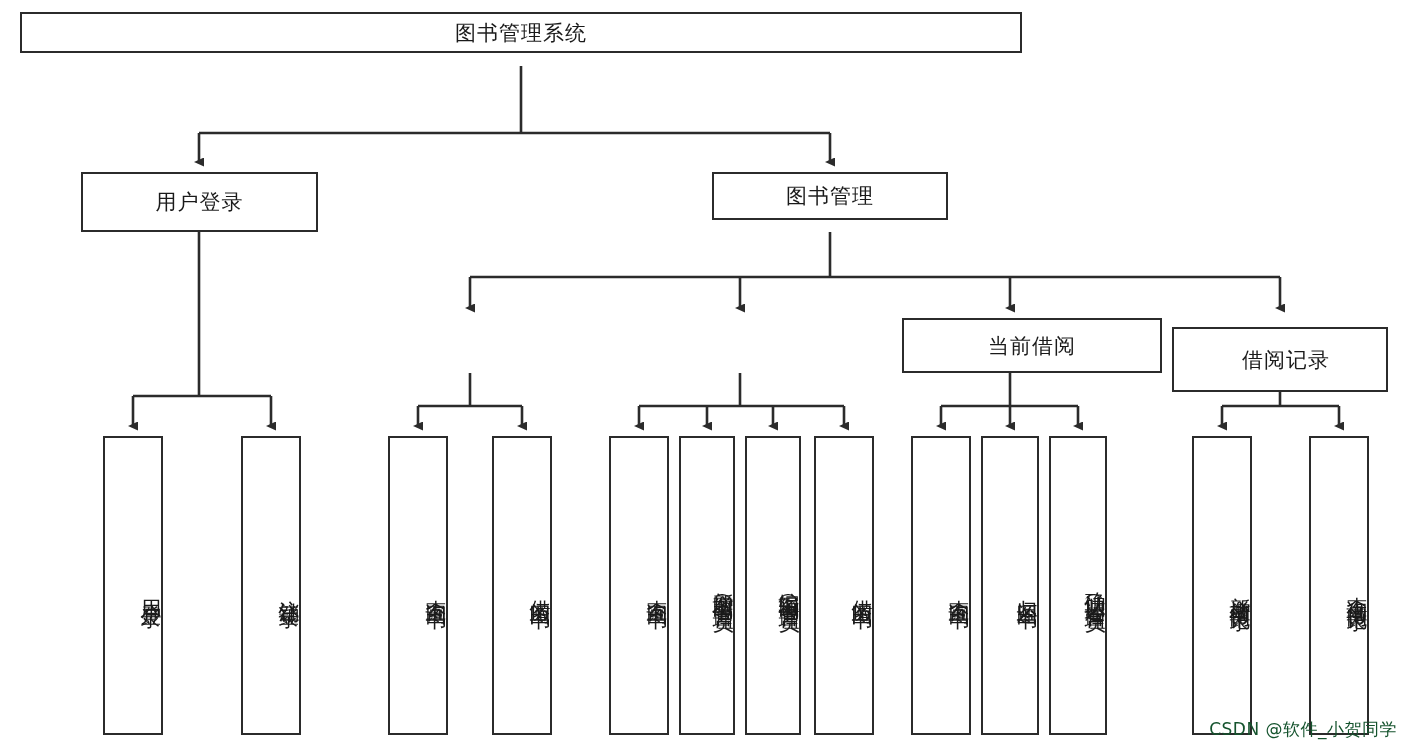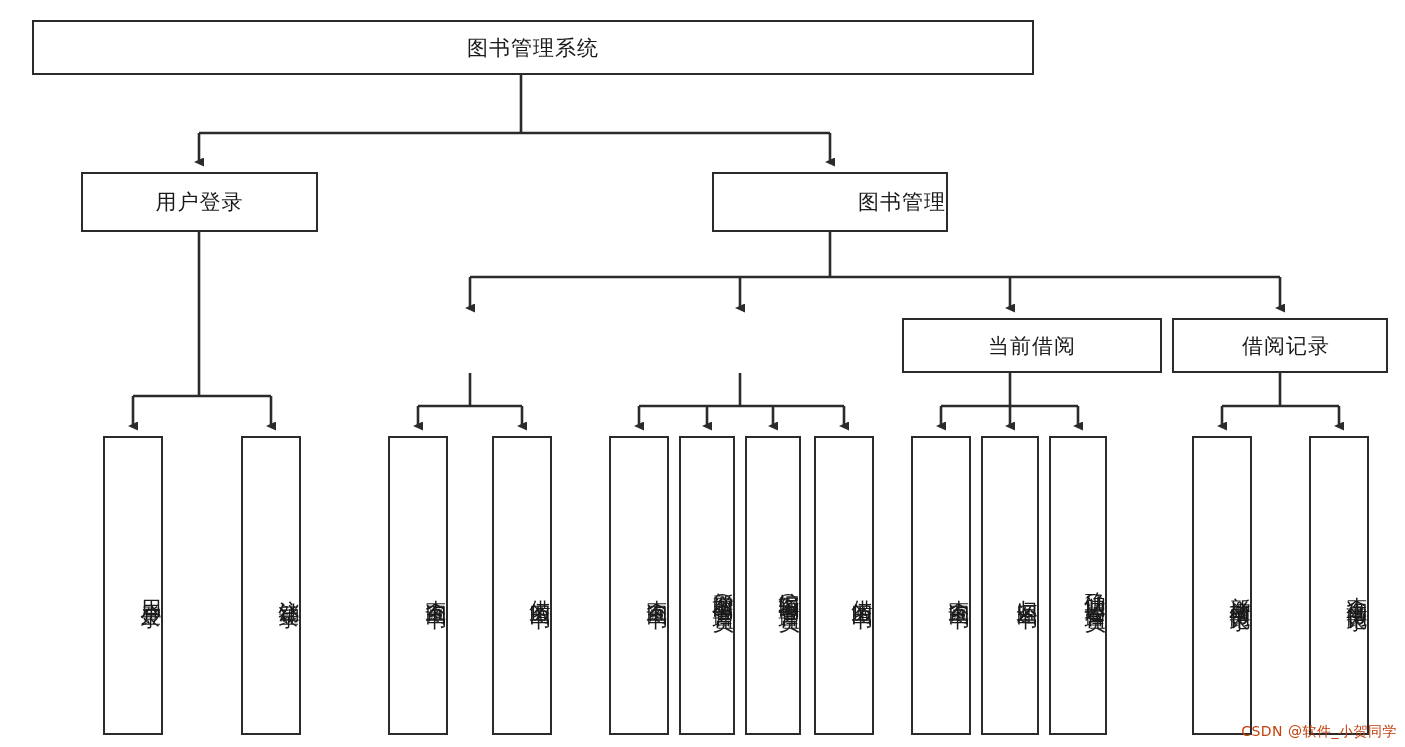--- a/index.html
+++ b/index.html
@@ -52,22 +52,22 @@
   }
   .node.v span {
     writing-mode: vertical-rl;
     text-orientation: upright;
     display: block;
   }
   .watermark {
     position: absolute;
     right: 8px;
     bottom: 6px;
-    font-size: 14px;
-    color: #c2410c;
+    font-size: 17px;
+    color: #14532d;
     letter-spacing: 0.5px;
     white-space: nowrap;
     font-family: "DejaVu Sans", "Liberation Sans", sans-serif;
   }
 </style>
 </head>
 <body>
 
 <div id="canvas">
 
@@ -114,35 +114,35 @@
       <path d="M1010,406 L1010,426" marker-end="url(#arrow)"></path>
       <path d="M1078,406 L1078,426" marker-end="url(#arrow)"></path>
 
       <path d="M1280,373 L1280,406"></path>
       <path d="M1222,406 L1339,406"></path>
       <path d="M1222,406 L1222,426" marker-end="url(#arrow)"></path>
       <path d="M1339,406 L1339,426" marker-end="url(#arrow)"></path>
     </g>
   </svg>
 
-  <div class="node h" style="left:20px; top:20px; width:1002px; height:55px;margin-left:12px;">
+  <div class="node h" style="left:20px; top:12px; width:1002px; height:41px;">
     <span>图书管理系统</span>
   </div>
 
   <div class="node h" style="left:81px; top:172px; width:237px; height:60px;">
     <span>用户登录</span>
   </div>
-  <div class="node h" style="left:712px; top:172px; width:236px; height:60px;justify-content:flex-end;">
+  <div class="node h" style="left:712px; top:172px; width:236px; height:48px;">
     <span>图书管理</span>
   </div>
 
   <div class="node h" style="left:902px; top:318px; width:260px; height:55px;">
     <span>当前借阅</span>
   </div>
-  <div class="node h" style="left:1172px; top:318px; width:216px; height:55px;padding-left:12px;">
+  <div class="node h" style="left:1172px; top:327px; width:216px; height:65px;padding-left:12px;">
     <span>借阅记录</span>
   </div>
 
   <div class="node v" style="left:103px; top:436px; width:60px; height:299px;">
     <span>用户登录</span>
   </div>
   <div class="node v" style="left:241px; top:436px; width:60px; height:299px;">
     <span>注销登录</span>
   </div>
 

